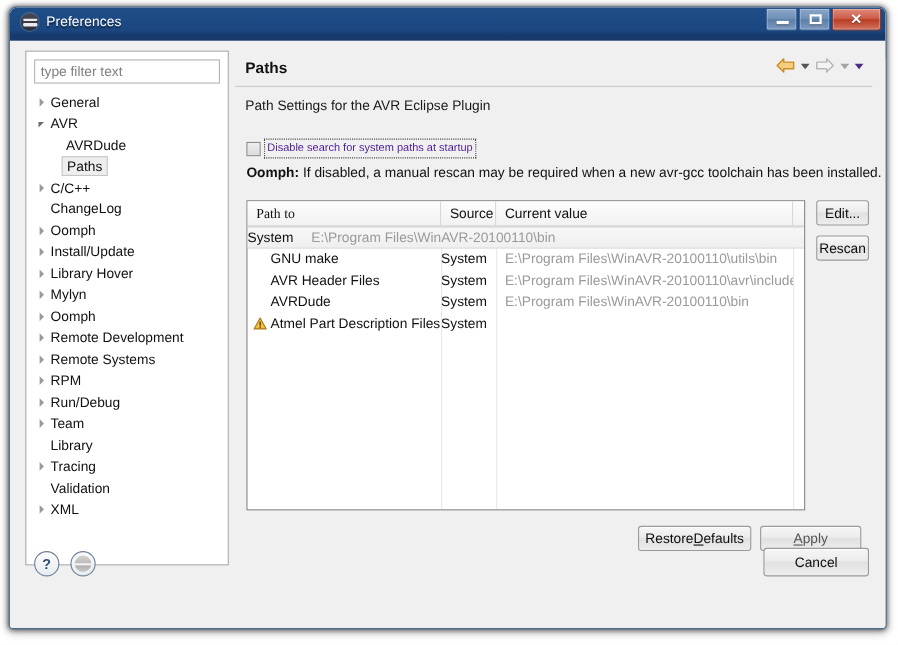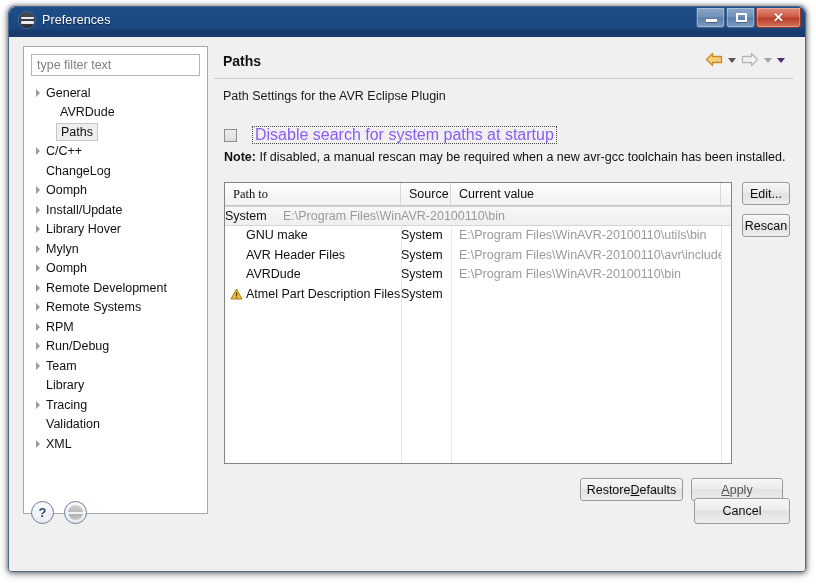--- a/index.html
+++ b/index.html
@@ -276,23 +276,23 @@
     align-items: center;
   }
   .chkbox {
     width: 13px; height: 13px;
     border: 1px solid #8e8e8e;
     background: linear-gradient(to bottom, #eeeeee, #dcdcdc);
     box-sizing: border-box;
     flex: 0 0 13px;
   }
   .chk-label {
-    font-size: 16px;
-    color: #8b5cf6;
-    margin-left: 15px;
+    font-size: 10px;
+    color: #4c1d95;
+    margin-left: 3px;
     border: 1px dotted #4a4a4a;
     padding: 0 2px 1px 2px;
     line-height: 15px;
   }
 
   .note-row {
     position: absolute;
     left: 10px; top: 104px;
     font-size: 12.5px;
     color: #111111;
@@ -497,20 +497,26 @@
 
       <div class="tree-panel">
         <input class="filter-input" type="text" placeholder="type filter text" style="">
         <div class="tree" id="tree-host">
             <div class="tnode">
               <div class="twist">
                 <div class="arrow-c"></div>
               </div>
               <span class="tlabel">General</span>
             </div>
+            <div class="tnode">
+              <div class="twist">
+                <div class="arrow-o"></div>
+              </div>
+              <span class="tlabel">AVR</span>
+            </div>
             <div class="tnode indent1">
               <span class="tlabel">AVRDude</span>
             </div>
             <div class="tnode indent1 selected">
               <span class="tlabel">Paths</span>
             </div>
             <div class="tnode">
               <div class="twist">
                 <div class="arrow-c"></div>
               </div>
@@ -625,21 +631,21 @@
         </div>
 
         <div class="page-desc">Path Settings for the AVR Eclipse Plugin</div>
 
         <div class="chk-row">
           <div class="chkbox"></div>
           <div class="chk-label">Disable search for system paths at startup</div>
         </div>
 
         <div class="note-row">
-          <b>Note:</b>
+          <b>Oomph:</b>
           <span>If disabled, a manual rescan may be required when a new avr-gcc toolchain has been installed.</span>
         </div>
 
         <div class="table-wrap">
           <div class="thead">
             <div class="th c1">Path to</div>
             <div class="th c2">Source</div>
             <div class="th c3">Current value</div>
             <div class="th c4"></div>
           </div>

